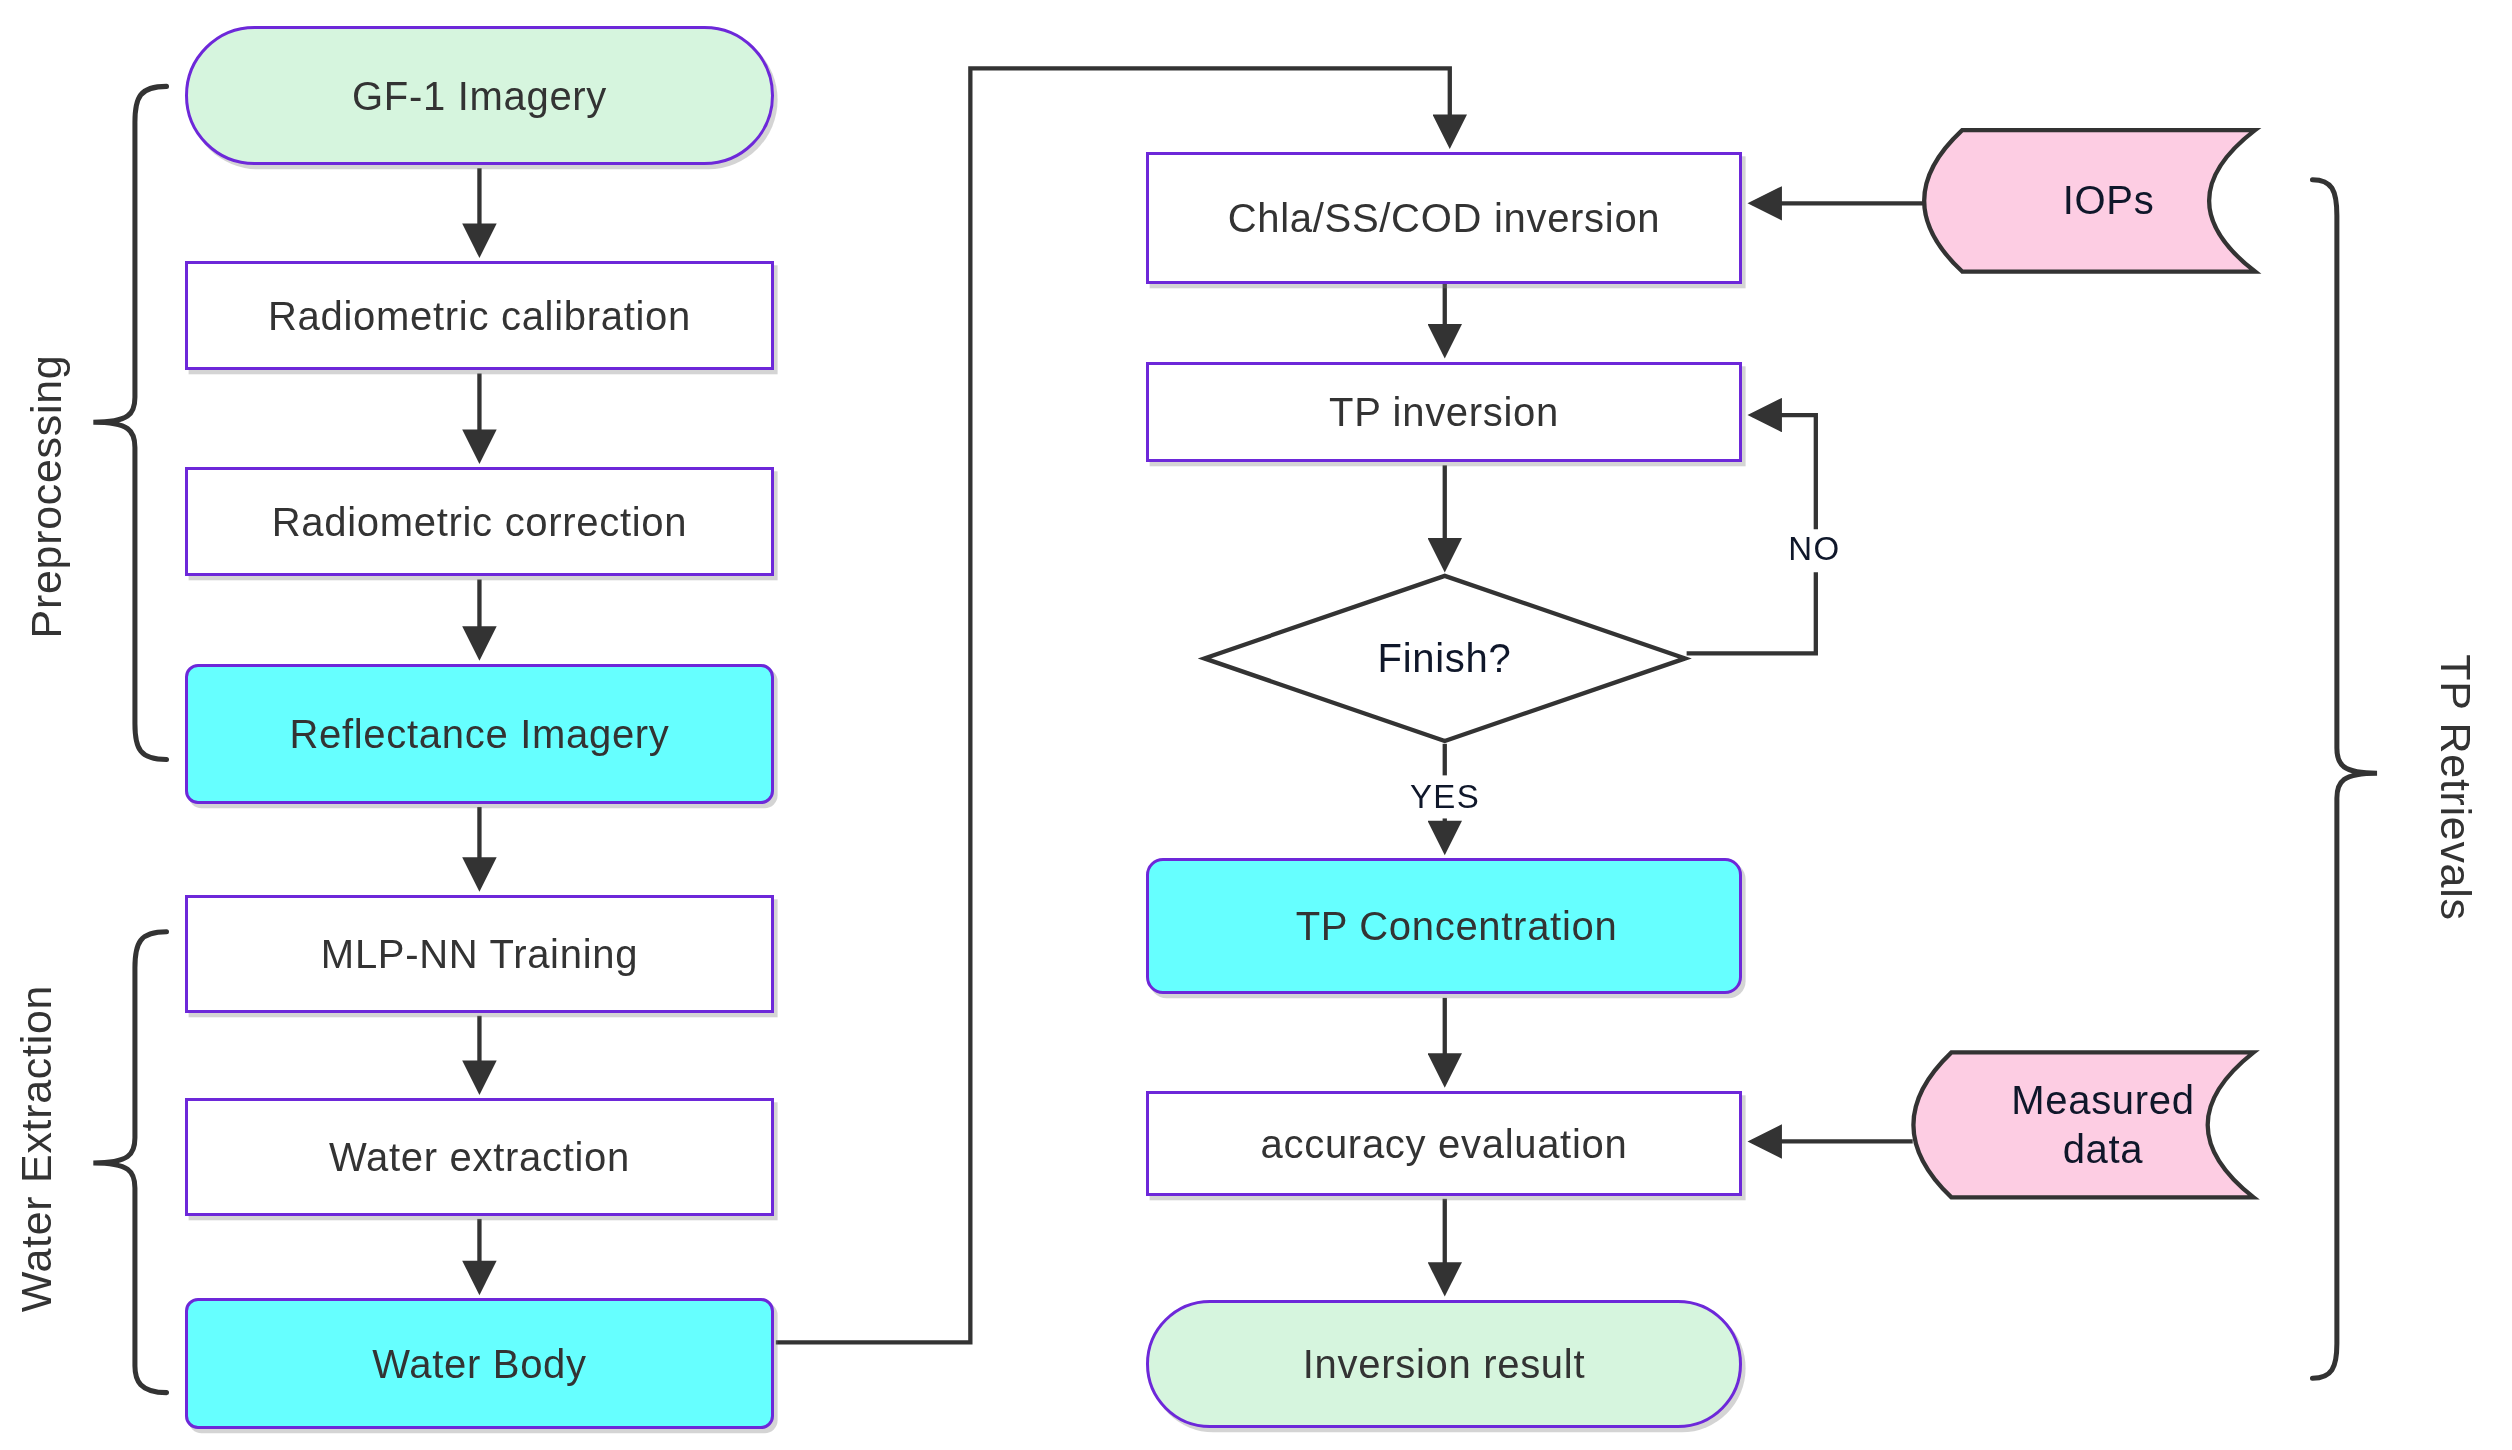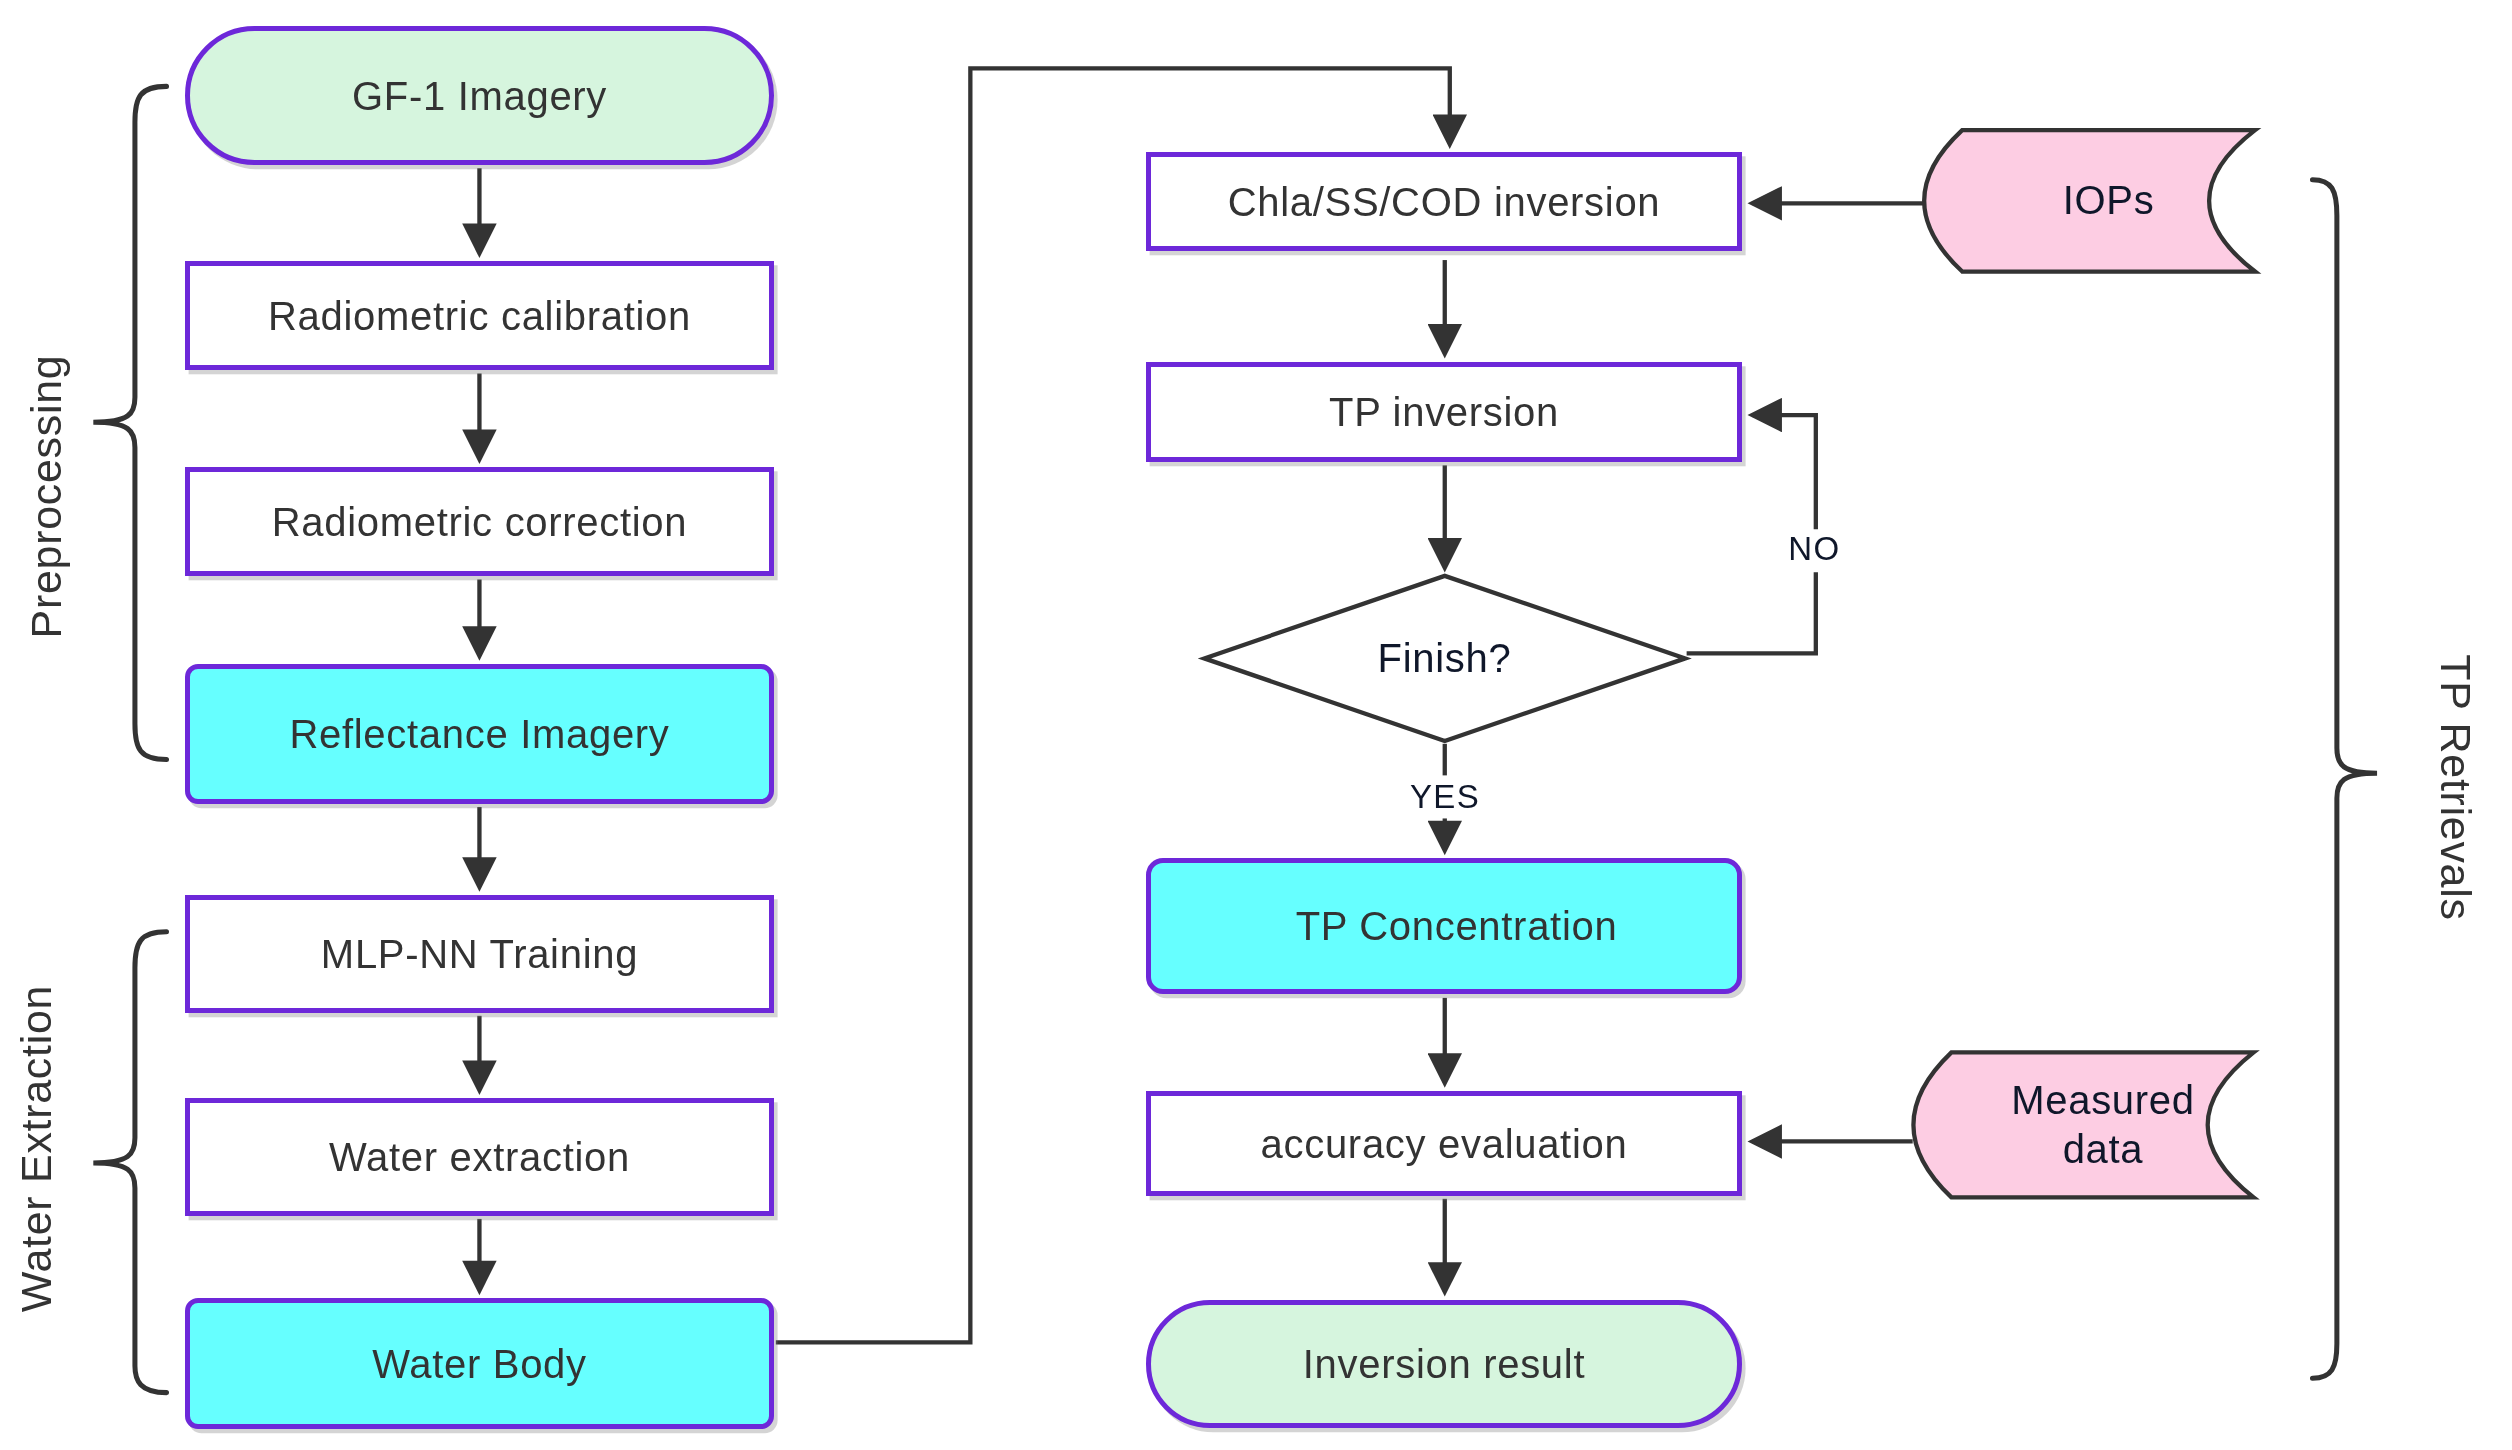--- a/index.html
+++ b/index.html
@@ -7,21 +7,21 @@
     position:relative;
     width:2512px;height:1451px;
     background:#ffffff;
     font-family:"Liberation Sans", sans-serif;
     color:#333333;
     overflow:hidden;
   }
   #wires{position:absolute;left:0;top:0;z-index:0;}
   .box{
     position:absolute;box-sizing:border-box;z-index:2;
-    border:5px solid #6d28d9;background:#ffffff;
+    border:3px solid #6d28d9;background:#ffffff;
     display:flex;align-items:center;justify-content:center;text-align:center;
     font-size:40px;letter-spacing:0.7px;color:#333333;line-height:1.15;
     box-shadow:3.6px 4.3px 0 rgba(125,125,125,0.33);
   }
   .green{background:#d6f5de;}
   .cyan{background:#66ffff;}
   .overlay{
     position:absolute;box-sizing:border-box;z-index:3;
     display:flex;align-items:center;justify-content:center;text-align:center;
     font-size:40px;letter-spacing:0.7px;color:#0f172a;line-height:1.22;
@@ -37,21 +37,21 @@
 
   
   #n-gf1 {left:185px;top:26px;width:589px;height:139px;border-radius:70px;}
   #n-rad {left:185px;top:261px;width:589px;height:109px;}
   #n-atm {left:185px;top:467px;width:589px;height:109px;}
   #n-ref {left:185px;top:664px;width:589px;height:140px;border-radius:13px;}
   #n-mlp {left:185px;top:895px;width:589px;height:118px;}
   #n-wex {left:185px;top:1098px;width:589px;height:118px;}
   #n-wbd {left:185px;top:1298px;width:589px;height:131px;border-radius:13px;}
   
-  #n-chla {left:1146px;top:152px;width:596px;height:99px;}
+  #n-chla {left:1146px;top:152px;width:596px;height:132px;}
   #n-tpinv{left:1146px;top:362px;width:596px;height:100px;}
   #n-tpc  {left:1146px;top:858px;width:596px;height:136px;border-radius:17px;padding-left:25px;}
   #n-acc  {left:1146px;top:1091px;width:596px;height:105px;}
   #n-res  {left:1146px;top:1300px;width:596px;height:128px;border-radius:65px;}
   
   #t-finish{left:1204px;top:576px;width:481px;height:165px;}
   #t-iops  {left:1962px;top:130px;width:293px;height:141px;}
   #t-meas  {left:1952px;top:1052px;width:302px;height:145px;}
   #t-yes   {left:1391px;top:778px;width:108px;height:39px;text-align:right;}
   #t-no    {left:1760px;top:530px;width:109px;height:39px;}

